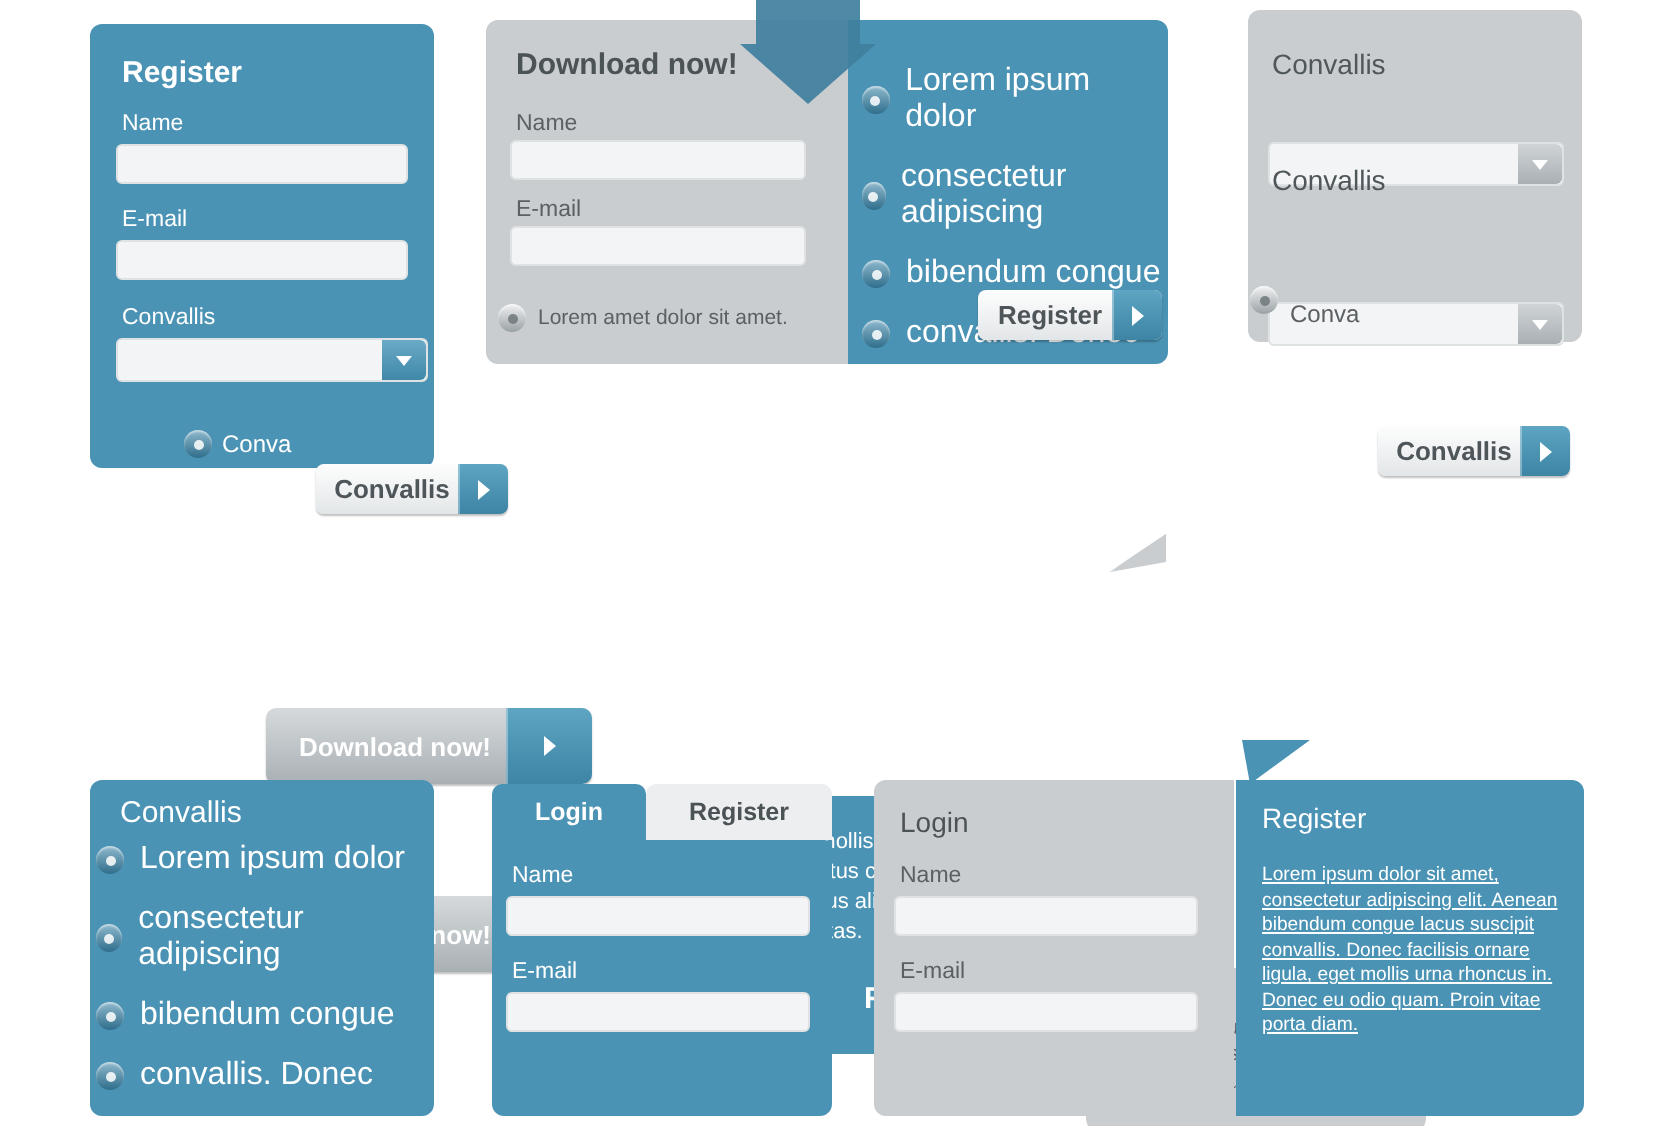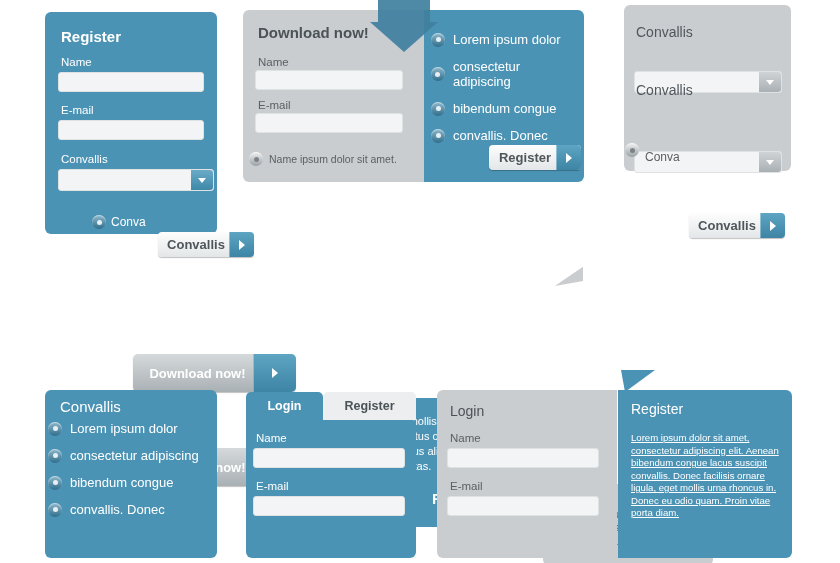--- a/index.html
+++ b/index.html
@@ -64,21 +64,21 @@
     width:14px;height:14px;border-radius:50%;
     background:linear-gradient(#8fb9cd,#2f6e8c);
     box-shadow:inset 0 1px 1px rgba(255,255,255,.5);
     display:flex;align-items:center;justify-content:center;
   }
   .radio:after{content:"";width:5px;height:5px;border-radius:50%;background:#ffffff;opacity:.85;}
   .radio.grey{background:linear-gradient(#f0f1f2,#9aa1a5);}
   .radio.grey:after{background:#6f777b;}
 
   .bullets div{display:flex;align-items:center;gap:8px;margin-bottom:12px;}
-  .bullets .tx{color:#ffffff;font-size:13px;}
+  .bullets .tx{color:#ffffff;font-size:16px;}
 
   
   .bubble{border-radius:8px;position:relative;}
   .bubble .txt{font-size:11px;line-height:14px;}
 
   
   .tab{
     display:flex;align-items:center;justify-content:center;
     font-weight:bold;font-size:12.5px;border-radius:5px 5px 0 0;
   }
@@ -113,21 +113,21 @@
 
 <div class="abs title-dark" style="left:258px;top:24px;font-size:15px;">Download now!</div>
 
 <div class="abs lbl-dark" style="left:258px;top:56px;">Name</div>
 <div class="abs field" style="left:255px;top:70px;width:148px;"></div>
 
 <div class="abs lbl-dark" style="left:258px;top:99px;">E-mail</div>
 <div class="abs field" style="left:255px;top:113px;width:148px;"></div>
 
 <div class="abs radio grey" style="left:249px;top:152px;"></div>
-<div class="abs lbl-dark" style="left:269px;top:153px;font-size:10.5px;">Name ipsum dolor sit amet.</div>
+<div class="abs lbl-dark" style="left:269px;top:153px;font-size:10.5px;">Lorem amet dolor sit amet.</div>
 
 <div class="abs" style="left:370px;top:0px;width:68px;height:50px;">
   <svg width="68" height="52" viewBox="0 0 68 52">
     <path d="M8 0 L60 0 L60 22 L68 22 L34 52 L0 22 L8 22 Z" fill="#3f7f9e" opacity="0.92"></path>
   </svg>
 </div>
 
 <div class="abs bullets" style="left:431px;top:32px;width:150px;">
   <div>
       <span class="radio"></span>

